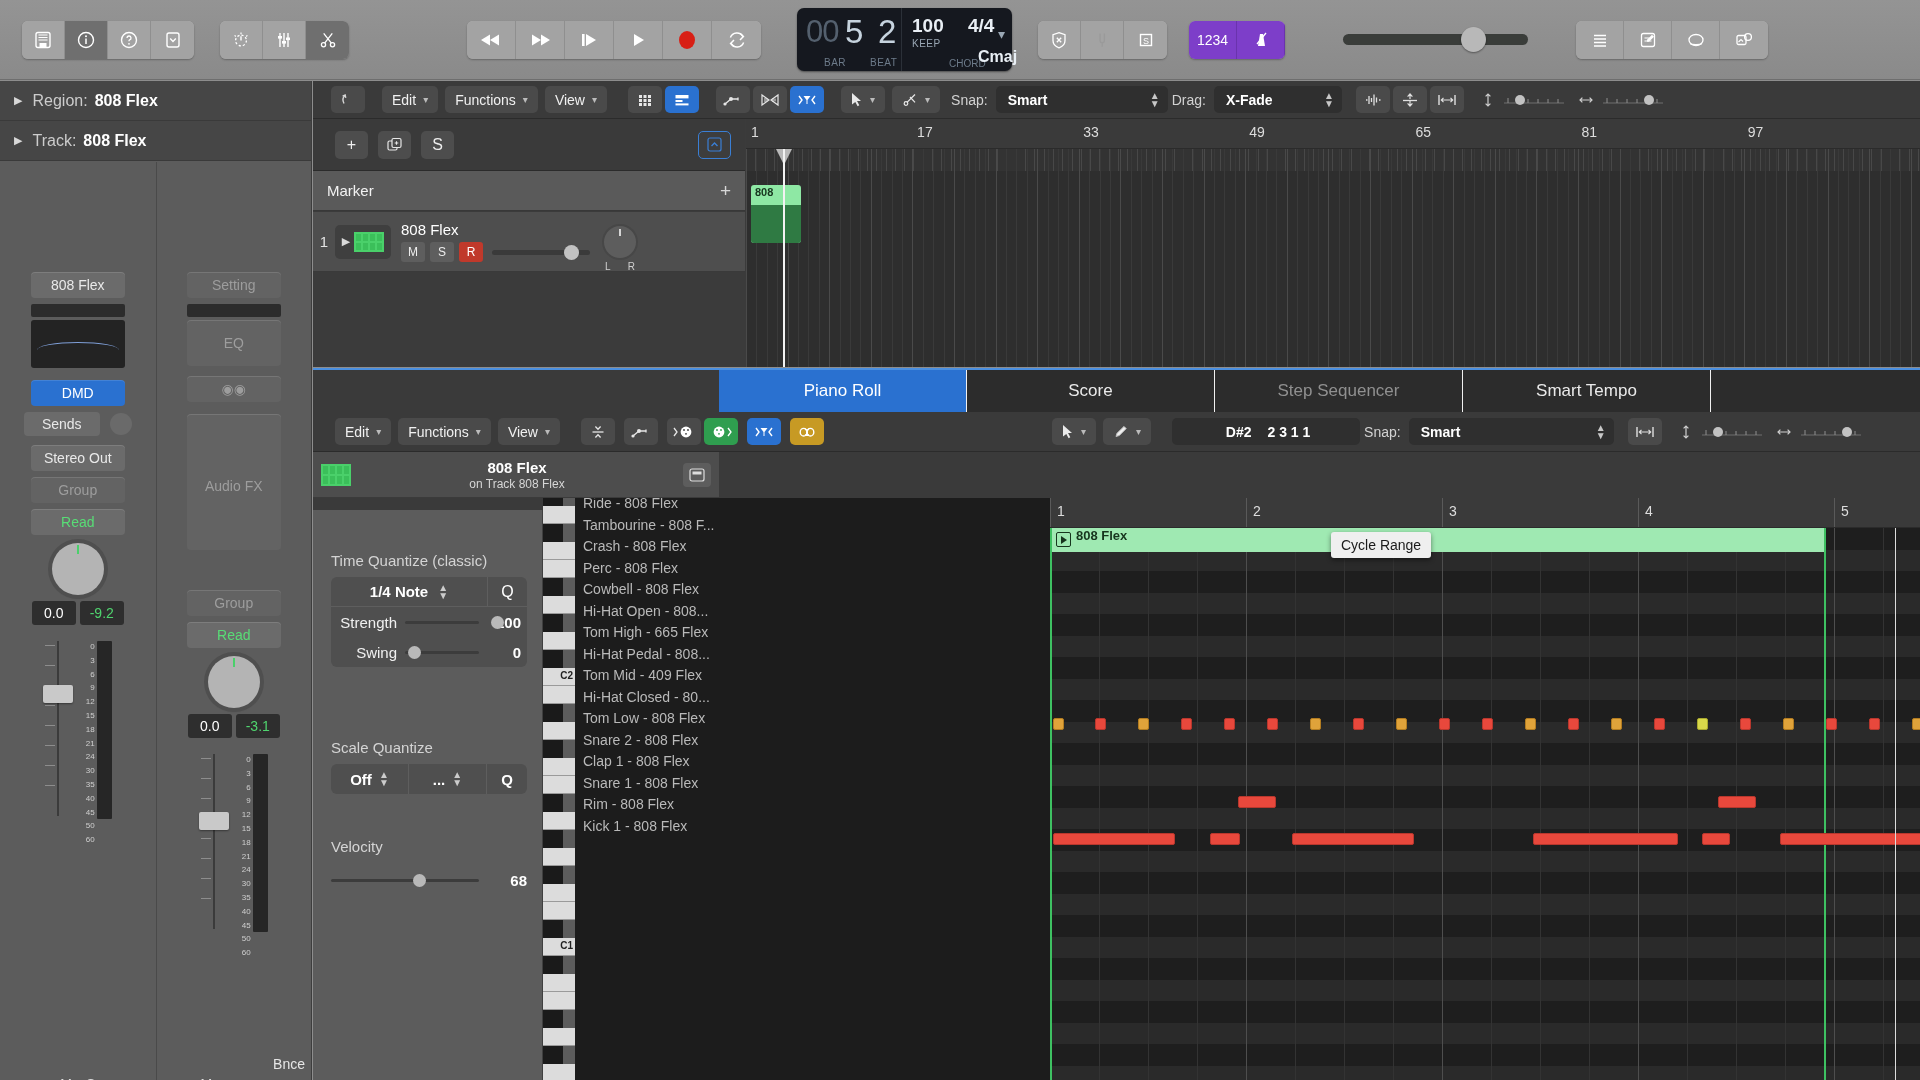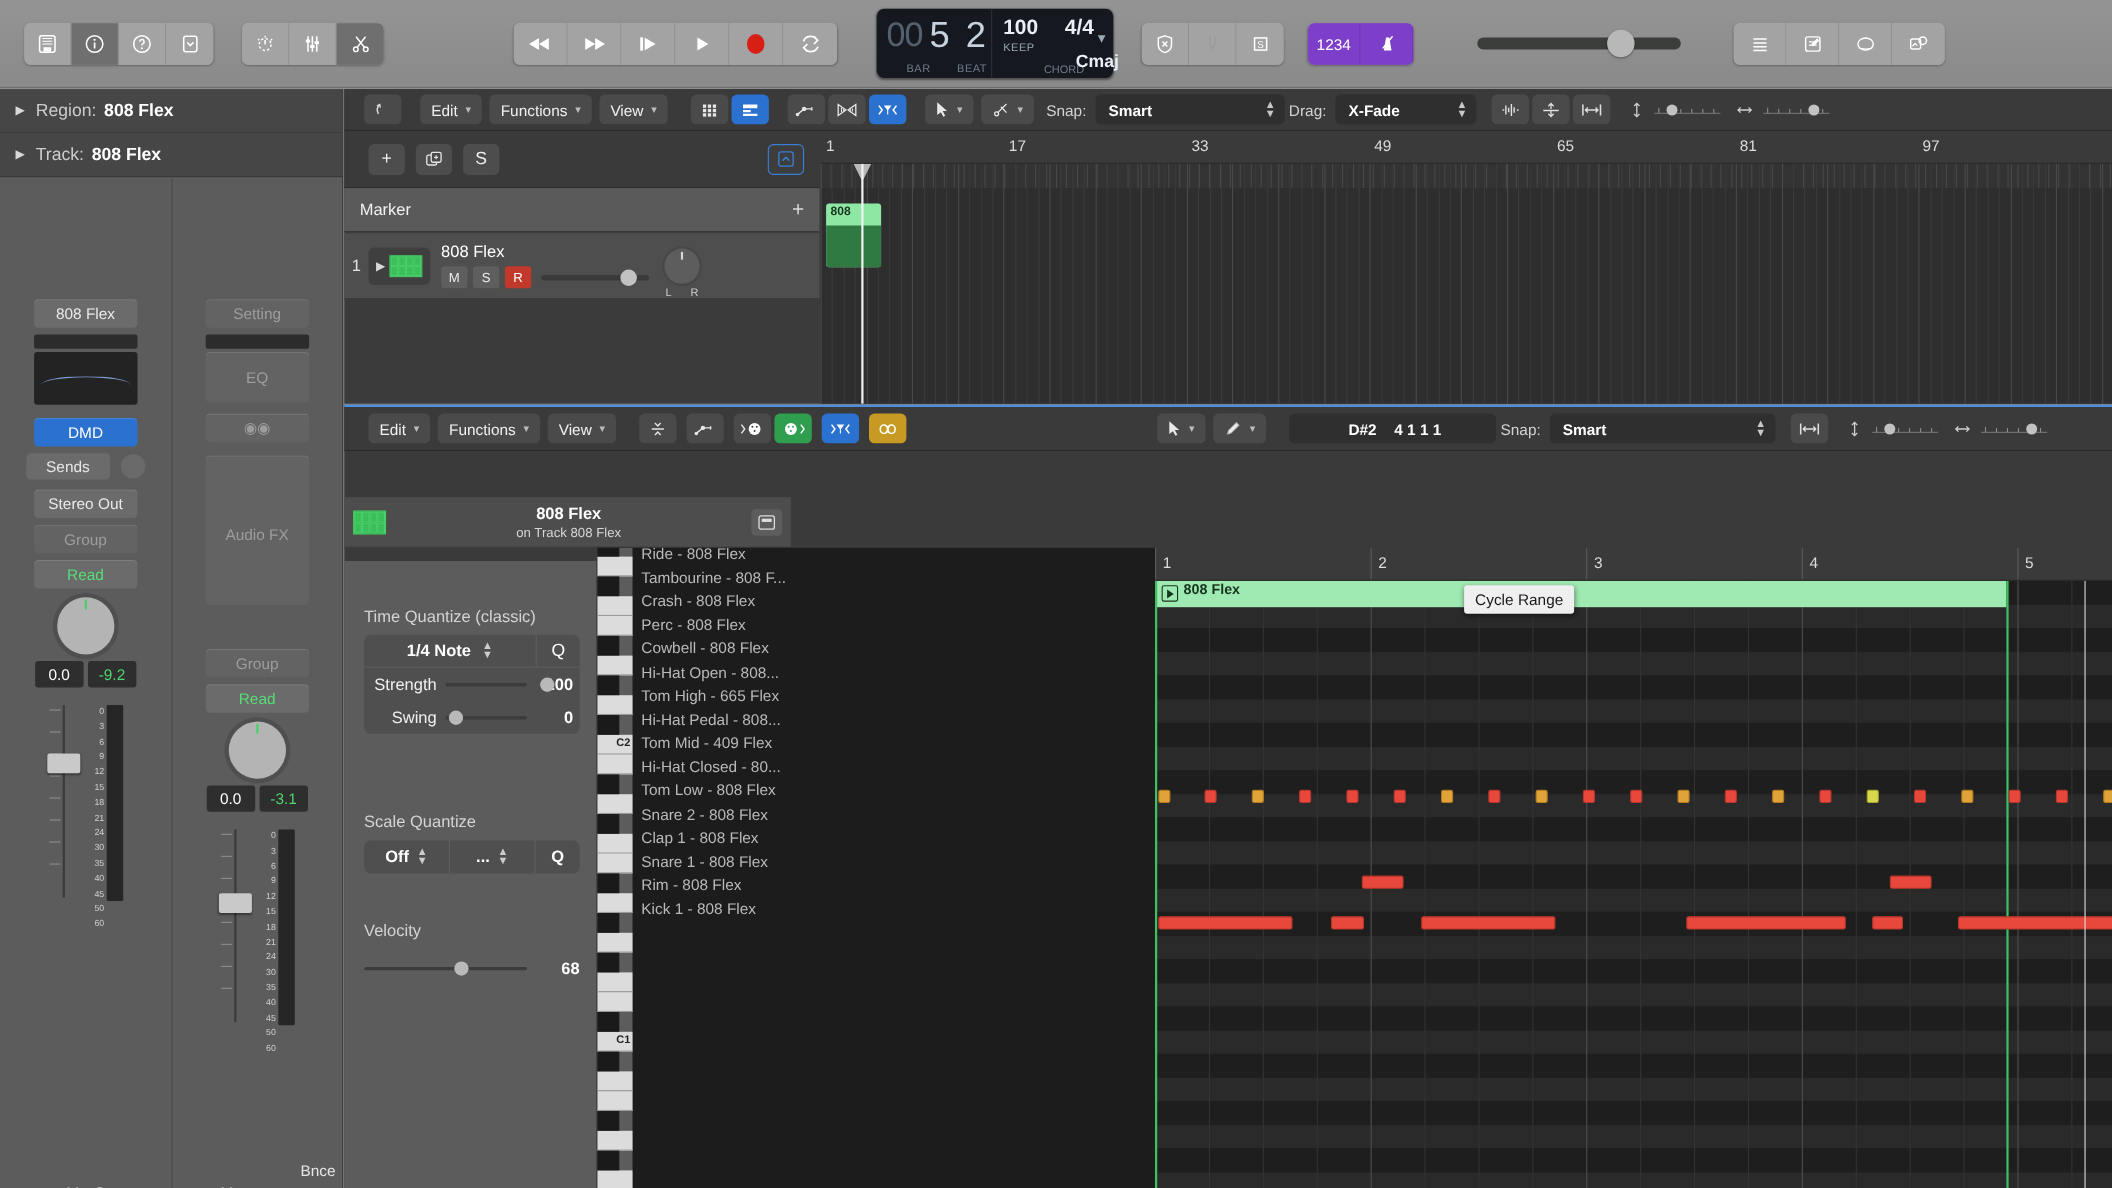--- a/index.html
+++ b/index.html
@@ -1058,20 +1058,27 @@
         <div class="rl">808</div>
         <div class="rb"></div>
       </div>
       <div class="phandle" style="left:37px;"></div>
       <div class="playhead" style="left:37px;"></div>
     </div>
   </div>
 
   <div class="editor">
 
+    <div class="tabs">
+      <div class="tabspacer"></div>
+      <div class="tab active">Piano Roll</div>
+      <div class="tab">Score</div>
+      <div class="tab dim">Step Sequencer</div>
+      <div class="tab">Smart Tempo</div>
+    </div>
 
     <div class="pr-toolbar">
       <div class="mbtn">
         <span>Edit</span>
         <span class="cv">▾</span>
       </div>
       <div class="mbtn">
         <span>Functions</span>
         <span class="cv">▾</span>
       </div>
@@ -1144,21 +1151,21 @@
       </div>
       <div class="mbtn">
         <svg width="16" height="15" viewBox="0 0 16 15">
             <path d="M3 12.5l1-3.2L11 2.4l2.2 2.2-6.9 6.9z" fill="#efefef" stroke="#bdbdbd" stroke-width="1"></path>
           </svg>
         <span class="cv">▾</span>
       </div>
       <div class="tool-sep"></div>
       <div class="popup" style="width:188px; justify-content:center; gap:16px;">
         <span>D#2</span>
-        <span>4 1 1 1</span>
+        <span>2 3 1 1</span>
       </div>
       <span class="lbl">Snap:</span>
       <div class="popup" style="width:205px;">
         <span>Smart</span>
         <span class="arrows">▲<br>▼</span>
       </div>
       <div class="tool-sep"></div>
       <div class="sqbtn">
         <svg width="22" height="16" viewBox="0 0 22 16">
             <path d="M3 3v10M19 3v10" stroke="#e0e0e0" stroke-width="1.4"></path>

